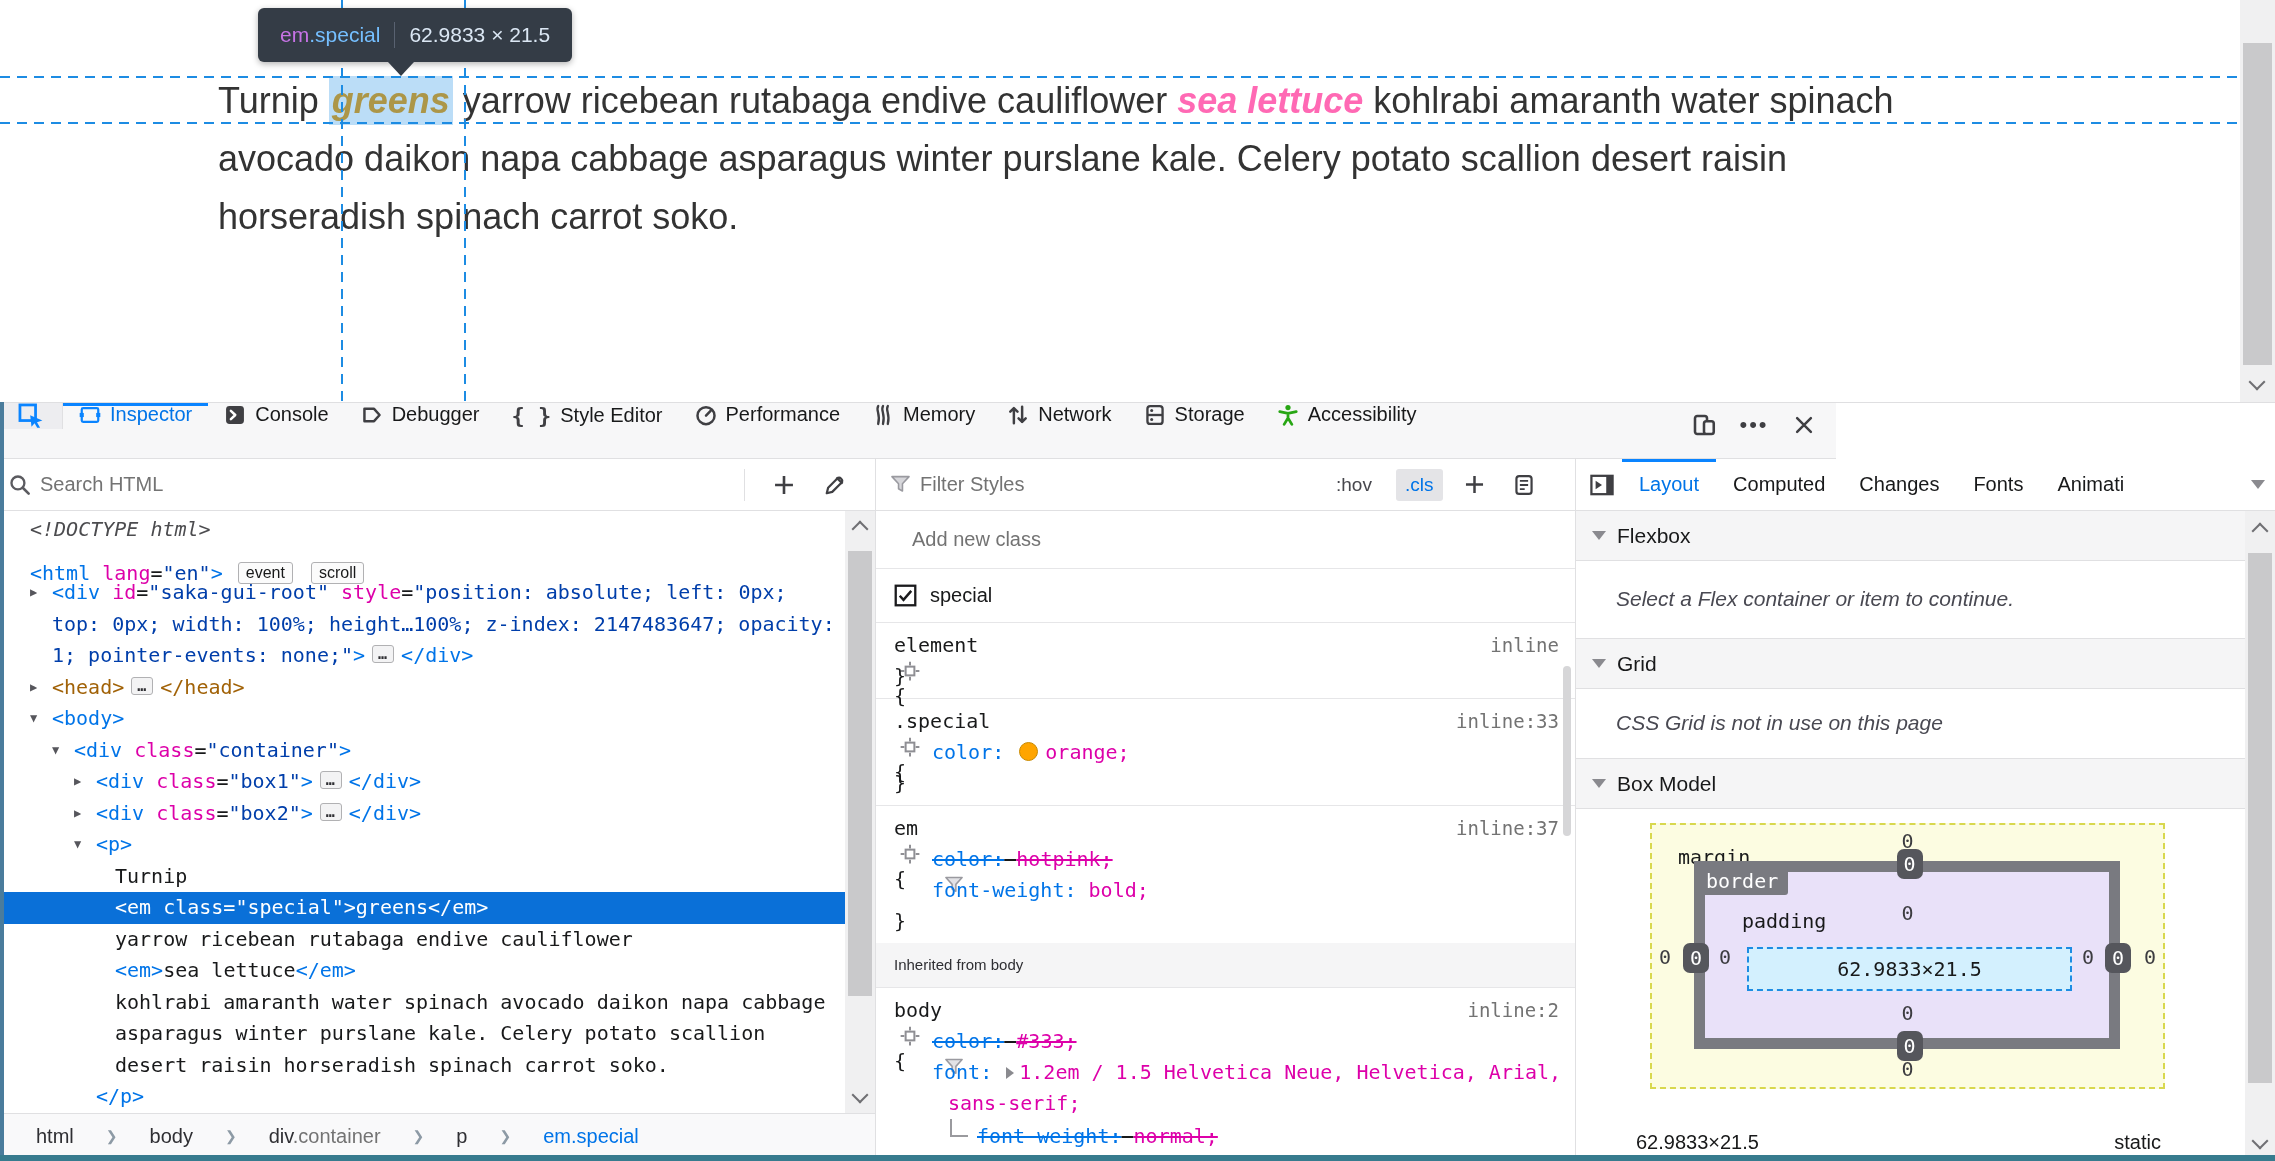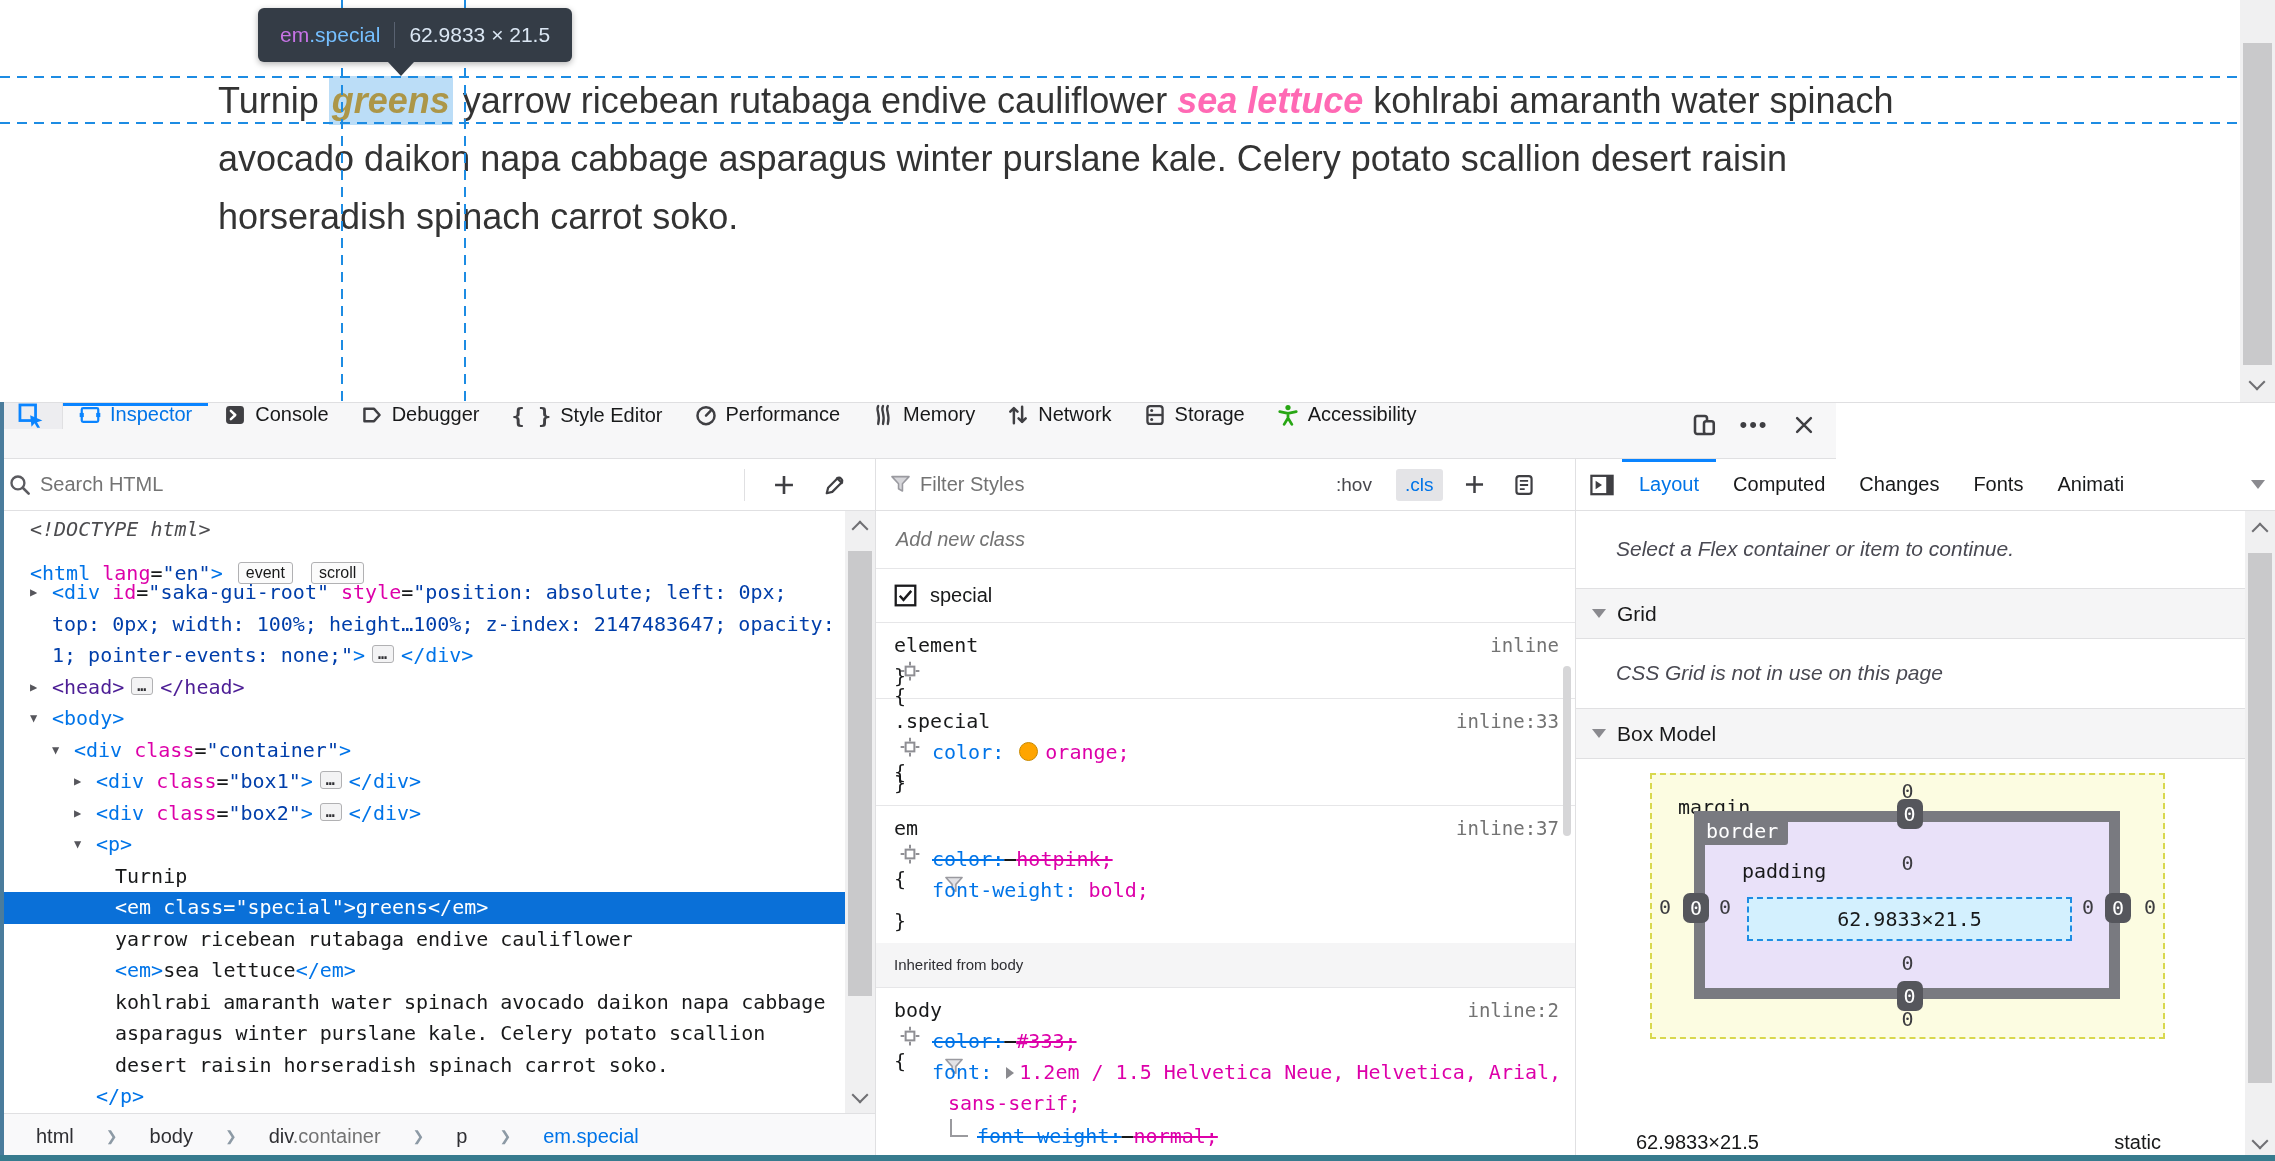--- a/index.html
+++ b/index.html
@@ -52,33 +52,33 @@
 
   .divider-v{position:absolute;top:56px;width:1px;height:703px;background:#e0e0e2;}
 
   
   .tree{position:absolute;left:0;top:108px;width:845px;height:602px;overflow:hidden;padding-top:3px;box-sizing:border-box;}
   .trow{position:relative;height:31.5px;line-height:31.5px;white-space:nowrap;font-family:"DejaVu Sans Mono",monospace;font-size:20px;}
   .trow.sel{background:#0a70d8;}
   .trow.sel .sg-w{color:#fff;}
   .arw{position:absolute;top:0;font-size:12px;color:#56565c;line-height:31.5px;}
   .sg-t{color:#0074e8;} .sg-a{color:#dd00a9;} .sg-v{color:#003eaa;} .sg-p{color:#18191a;}
-  .sg-doc{color:#4c4c4f;font-style:italic;} .sg-dim{color:#4c1d95;}
+  .sg-doc{color:#4c4c4f;font-style:italic;} .sg-dim{color:#a16207;}
   .sg-bdg{display:inline-block;font-family:"Liberation Sans",sans-serif;font-size:16px;line-height:20px;
     border:1px solid #b1b1b3;border-radius:3px;padding:0 7px;margin:16px 3px;color:#18191a;background:#fbfbfb;vertical-align:2px;}
   .sg-ell{display:inline-block;border:1px solid #b1b1b3;border-radius:3px;background:#f3f3f4;color:#2f2f33;
     padding:0 5px;margin:0 7px;font-size:15px;line-height:16px;vertical-align:3px;font-weight:bold;letter-spacing:1px;}
   .crumbs{position:absolute;left:0;top:710px;width:875px;height:45px;background:#f9f9fa;border-top:1px solid #e0e0e2;
     box-sizing:border-box;display:flex;align-items:center;gap:32px;padding-left:36px;font-size:20px;}
   .cr-sep{color:#8d9aa5;font-size:14px;}
   .cr-n{color:#2f2f33;} .cr-suffix{color:#737373;} .cr-active{color:#0074e8;}
 
   
   .rules{position:absolute;left:876px;top:108px;width:699px;height:645px;overflow:hidden;}
-  .addclass{height:57px;line-height:57px;padding-left:20px;border-bottom:1px solid #e6e6e8;font-style:italic;}
+  .addclass{height:57px;line-height:57px;padding-left:36px;border-bottom:1px solid #e6e6e8;}
   .clsrow{height:53px;display:flex;align-items:center;gap:13px;padding-left:18px;border-bottom:1px solid #e6e6e8;font-size:20px;}
   .rule{padding:7px 0 6px 0;border-bottom:1px solid #e6e6e8;}
   .rule.last{border-bottom:none;}
   .rrow{position:relative;height:31px;line-height:31px;padding-left:18px;
     font-family:"DejaVu Sans Mono",monospace;font-size:20px;color:#18191a;white-space:nowrap;}
   .rdecl{padding-left:56px;}
   .rdecl2{padding-left:72px;}
   .rloc{position:absolute;right:16px;top:0;color:#737373;font-size:19px;}
   .prop{color:#0074e8;} .rval{color:#dd00a9;}
   .strike span{text-decoration:line-through;}
@@ -450,20 +450,24 @@
         </div>
         <div class="rrow rdecl2">
           <span class="elbow"></span><span class="strike"><span class="prop">font-weight:</span><span> </span><span class="rval">normal;</span></span>
         </div>
         <div class="rrow"><span>}</span></div>
       </div>
     </div>
     <div class="rules-thumb"></div>
 
     <div class="laypanel">
+      <div class="lay-h">
+        <span class="tri-down"></span>
+        <span>Flexbox</span>
+      </div>
       <div class="lay-msg msg1">Select a Flex container or item to continue.</div>
       <div class="lay-h">
         <span class="tri-down"></span>
         <span>Grid</span>
       </div>
       <div class="lay-msg msg2">CSS Grid is not in use on this page</div>
       <div class="lay-h">
         <span class="tri-down"></span>
         <span>Box Model</span>
       </div>

